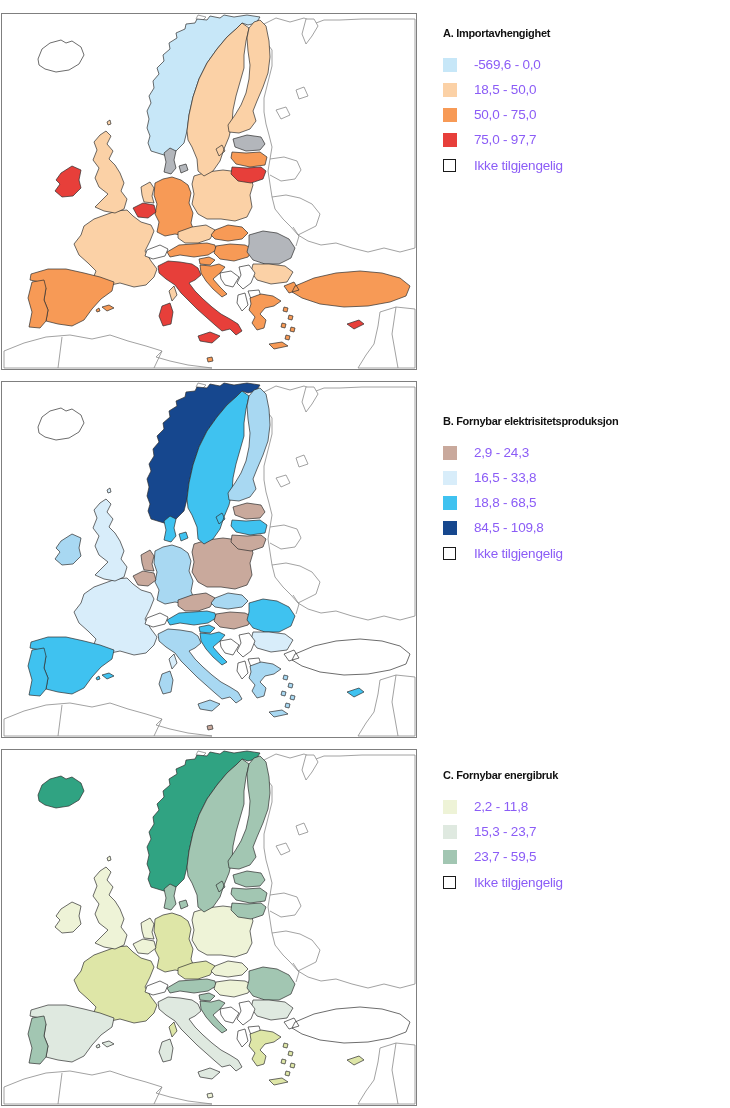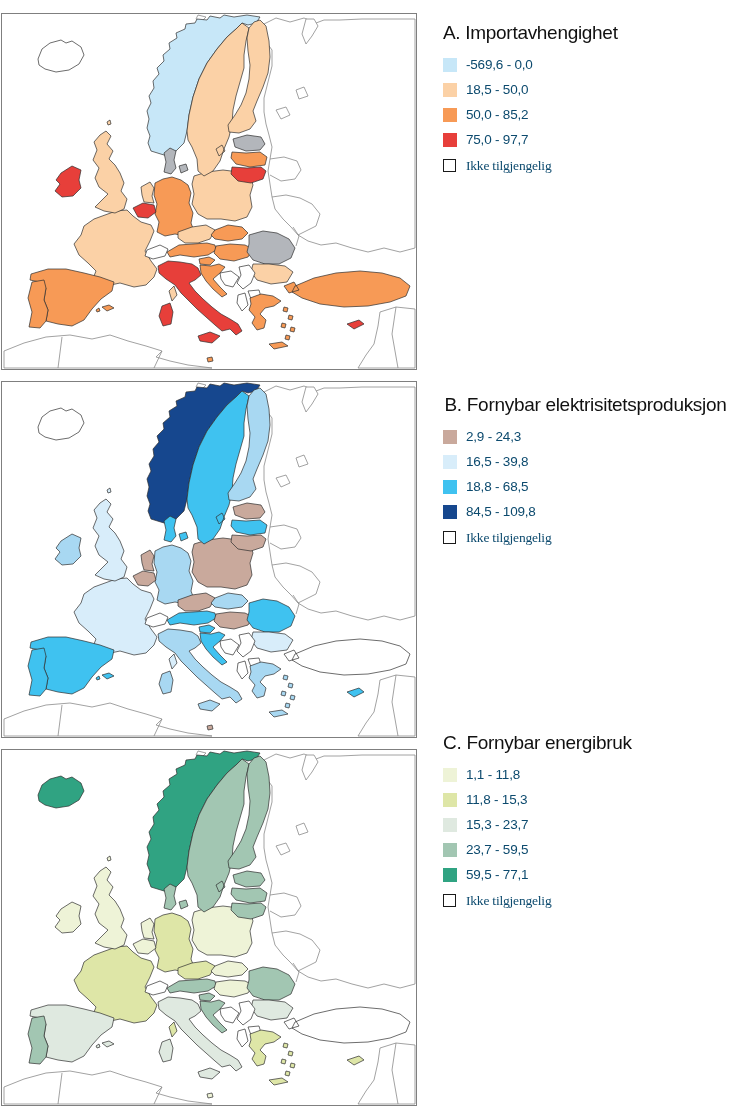--- a/index.html
+++ b/index.html
@@ -3,28 +3,28 @@
 <meta charset="utf-8">
 <style>
   html,body{margin:0;padding:0;background:#ffffff;}
   body{width:730px;height:1108px;position:relative;overflow:hidden;
        font-family:"Liberation Sans","DejaVu Sans",sans-serif;color:#231f20;}
   .map-box{position:absolute;left:1px;width:414px;height:355px;
            border:1px solid #7f7f7f;background:#ffffff;box-sizing:content-box;}
   #box-a{top:13px;} #box-b{top:381px;} #box-c{top:749px;}
   .map-box svg{display:block;width:414px;height:355px;}
   .legend{position:absolute;left:443px;width:285px;}
-  #legend-a{top:24px;} #legend-b{top:396px;text-align:center;} #legend-c{top:734px;}
-  .legend-title{font-size:19px;font-weight:400;letter-spacing:-0.3px;
+  #legend-a{top:24px;} #legend-b{top:412px;} #legend-c{top:766px;}
+  .legend-title{font-size:11px;font-weight:700;letter-spacing:-0.3px;
                 color:#111;margin:0 0 16px 0;line-height:18px;}
   .legend-items{display:block;}
   .legend-item{display:flex;align-items:center;height:14px;margin-bottom:11px;}
   .swatch{width:14px;height:14px;flex:0 0 14px;margin-right:9px;}
-  .legend-label{font-size:13.5px;letter-spacing:-0.2px;color:#0c4a6e;line-height:14px;}
-  .na-item{display:flex;align-items:center;height:15px;margin-top:2px;font-family:Liberation Serif, serif;}
+  .legend-label{font-size:13.5px;letter-spacing:-0.2px;color:#8b5cf6;line-height:14px;margin-left:8px;}
+  .na-item{display:flex;align-items:center;height:15px;margin-top:2px;}
   .na-swatch{width:11px;height:11px;border:1.7px solid #1a1a1a;background:#fff;
              flex:0 0 11px;margin-right:10px;}
   
   .cc{stroke:#2e2e2e;stroke-width:0.7;stroke-linejoin:round;}
   .bg{fill:#ffffff;stroke:#8a8a8a;stroke-width:0.8;stroke-linejoin:round;}
   .bl{fill:none;stroke:#8a8a8a;stroke-width:0.8;stroke-linejoin:round;}
 </style>
 </head>
 <body>
 
@@ -93,21 +93,21 @@
       <div class="legend-item">
         <span class="swatch" style="background: rgb(199, 231, 248);"></span>
         <span class="legend-label">-569,6 - 0,0</span>
       </div>
       <div class="legend-item">
         <span class="swatch" style="background: rgb(251, 209, 166);"></span>
         <span class="legend-label">18,5 - 50,0</span>
       </div>
       <div class="legend-item">
         <span class="swatch" style="background: rgb(247, 154, 86);"></span>
-        <span class="legend-label">50,0 - 85,2</span>
+        <span class="legend-label">50,0 - 75,0</span>
       </div>
       <div class="legend-item">
         <span class="swatch" style="background: rgb(231, 63, 58);"></span>
         <span class="legend-label">75,0 - 97,7</span>
       </div>
     </div>
   <div class="na-item">
     <span class="na-swatch"></span>
     <span class="legend-label">Ikke tilgjengelig</span>
   </div>
@@ -174,21 +174,21 @@
   </div>
 <div class="legend" id="legend-b">
   <div class="legend-title">B. Fornybar elektrisitetsproduksjon</div>
   <div class="legend-items">
       <div class="legend-item">
         <span class="swatch" style="background: rgb(201, 169, 156);"></span>
         <span class="legend-label">2,9 - 24,3</span>
       </div>
       <div class="legend-item">
         <span class="swatch" style="background: rgb(216, 237, 250);"></span>
-        <span class="legend-label">16,5 - 39,8</span>
+        <span class="legend-label">16,5 - 33,8</span>
       </div>
       <div class="legend-item">
         <span class="swatch" style="background: rgb(63, 194, 240);"></span>
         <span class="legend-label">18,8 - 68,5</span>
       </div>
       <div class="legend-item">
         <span class="swatch" style="background: rgb(22, 71, 142);"></span>
         <span class="legend-label">84,5 - 109,8</span>
       </div>
     </div>
@@ -255,36 +255,28 @@
   <path class="cc" d="M293,272 L312,264 L334,259 L358,257 L380,259 L398,264 L408,272 L404,282 L388,288 L366,292 L342,293 L318,290 L300,284 L290,278 Z M282,272 L292,268 L297,276 L287,279 Z" fill="#ffffff"></path>
   <path class="cc" d="M345,310 L357,306 L362,310 L352,315 Z" fill="#dee6a7"></path>
   <path class="cc" d="M36,45 L40,35 L48,29 L59,26 L64,29 L70,27 L79,33 L82,41 L77,50 L67,56 L54,58 L43,55 L37,51 Z" fill="#30a382"></path>
 </svg>
   </div>
 <div class="legend" id="legend-c">
   <div class="legend-title">C. Fornybar energibruk</div>
   <div class="legend-items">
       <div class="legend-item">
         <span class="swatch" style="background: rgb(238, 243, 215);"></span>
-        <span class="legend-label">1,1 - 11,8</span>
-      </div>
-      <div class="legend-item">
-        <span class="swatch" style="background: rgb(222, 230, 167);"></span>
-        <span class="legend-label">11,8 - 15,3</span>
+        <span class="legend-label">2,2 - 11,8</span>
       </div>
       <div class="legend-item">
         <span class="swatch" style="background: rgb(223, 233, 224);"></span>
         <span class="legend-label">15,3 - 23,7</span>
       </div>
       <div class="legend-item">
         <span class="swatch" style="background: rgb(162, 198, 178);"></span>
         <span class="legend-label">23,7 - 59,5</span>
-      </div>
-      <div class="legend-item">
-        <span class="swatch" style="background: rgb(48, 163, 130);"></span>
-        <span class="legend-label">59,5 - 77,1</span>
       </div>
     </div>
   <div class="na-item">
     <span class="na-swatch"></span>
     <span class="legend-label">Ikke tilgjengelig</span>
   </div>
 </div>
 
 </body></html>

